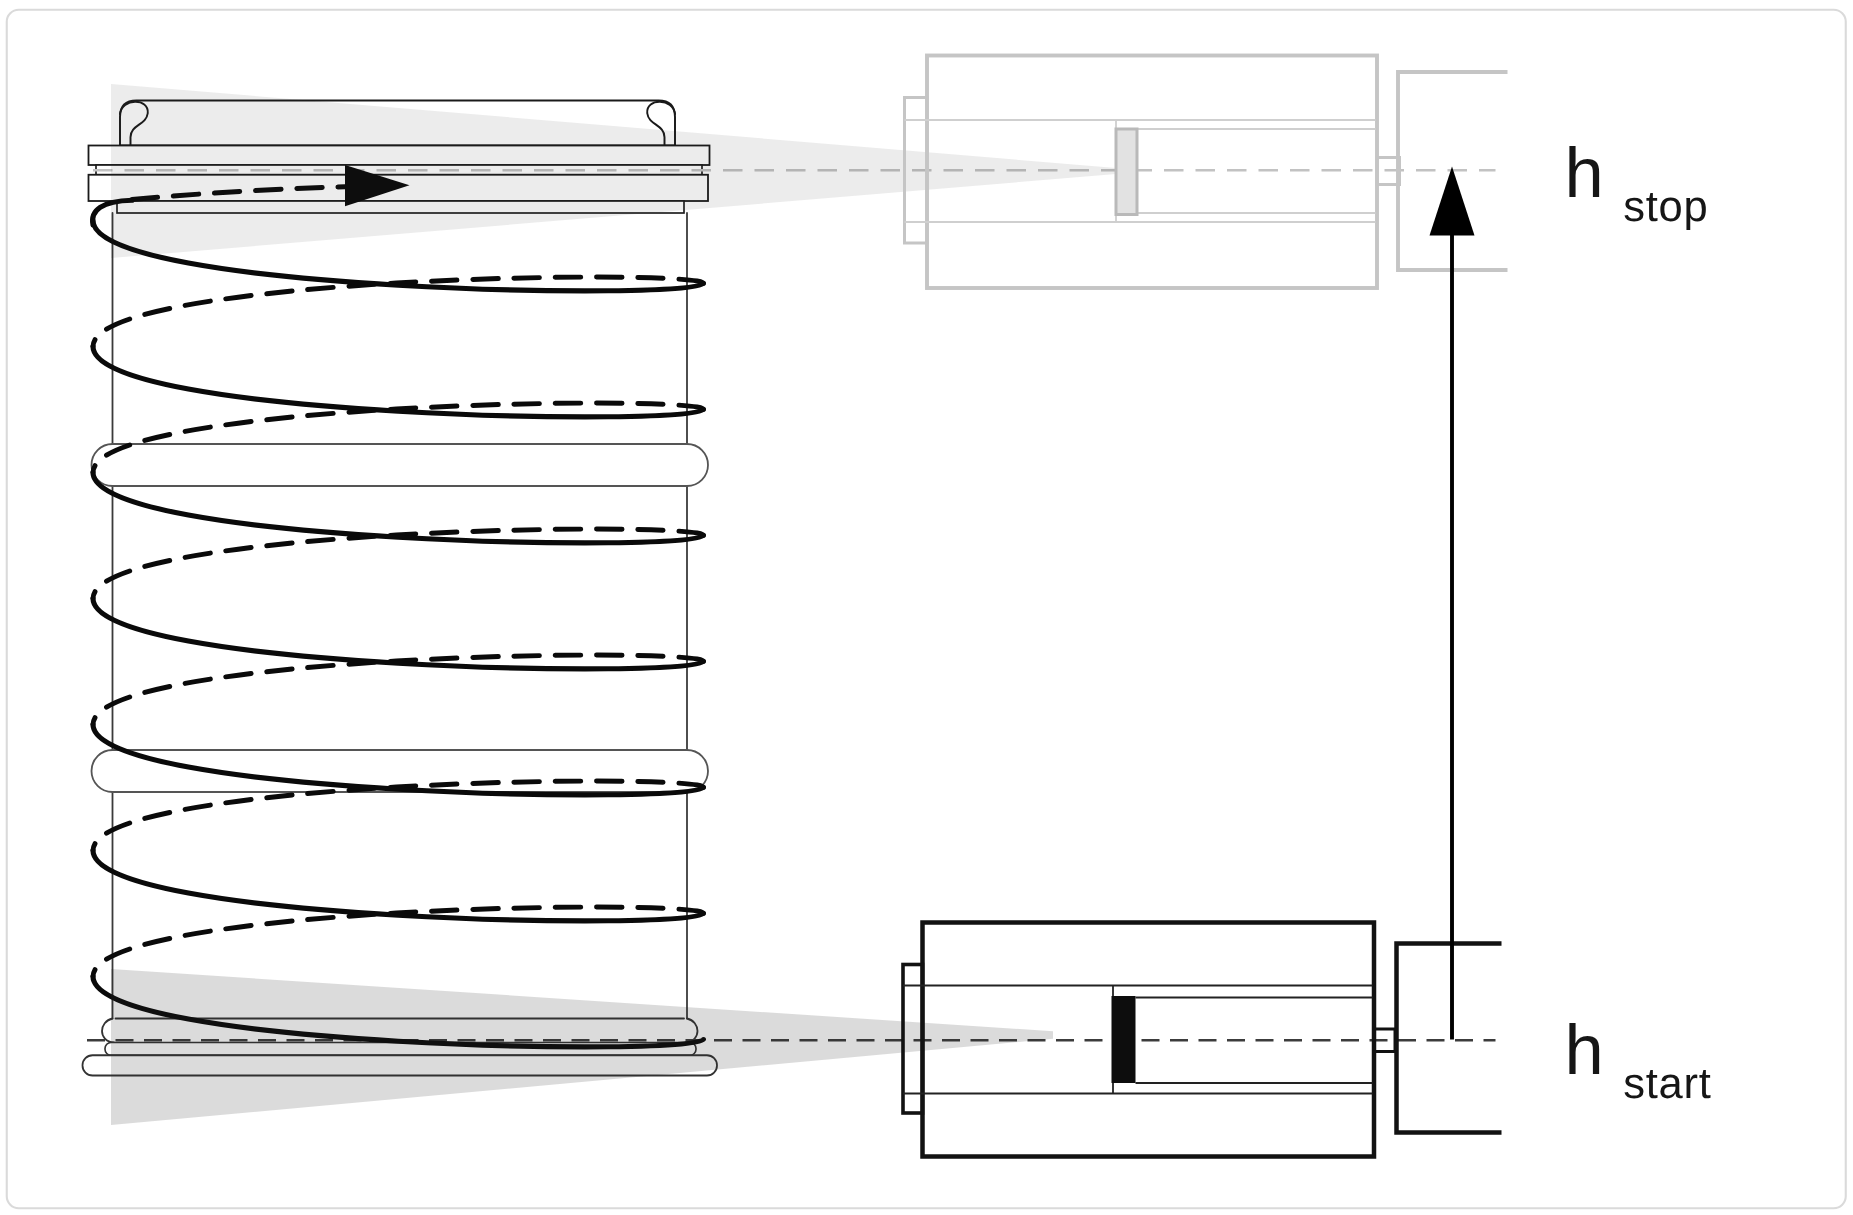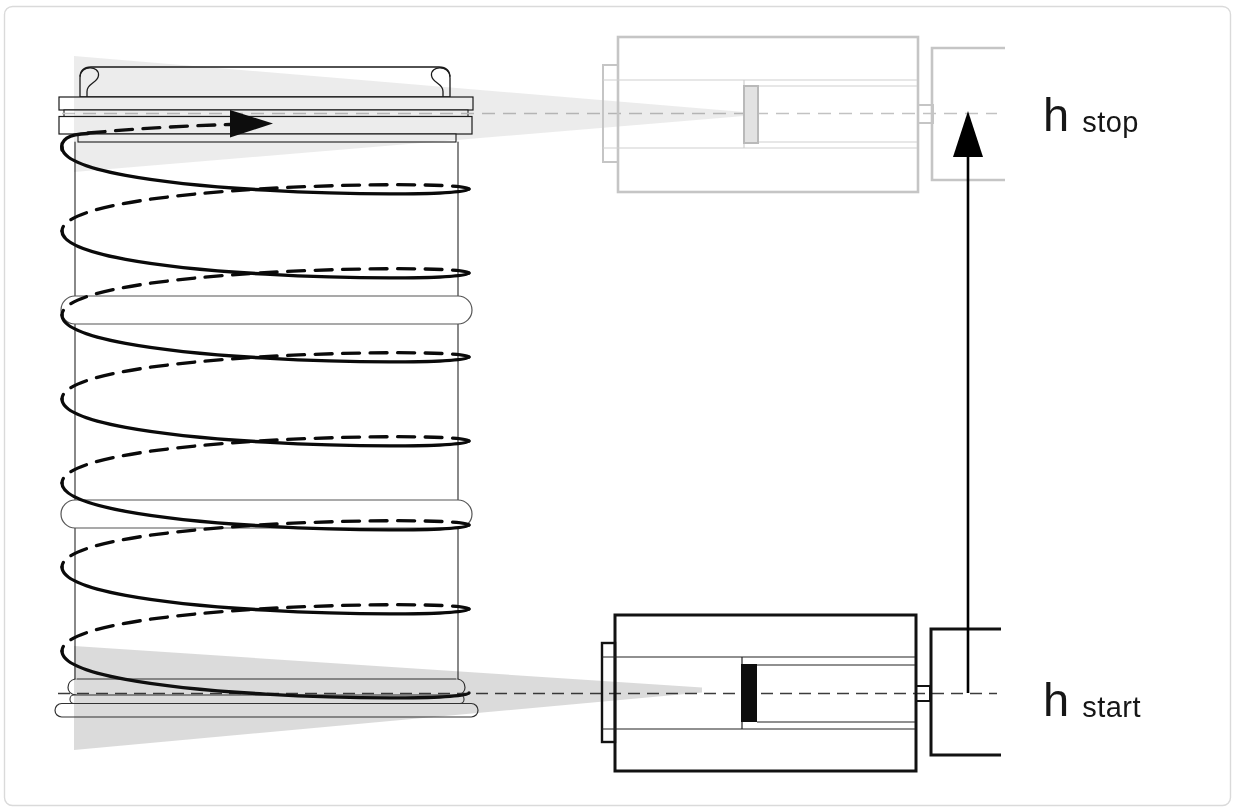--- a/index.html
+++ b/index.html
@@ -3,21 +3,21 @@
 <meta charset="utf-8">
 <style>
   html,body{margin:0;padding:0;background:#ffffff;}
   .stage{
     position:relative;width:1235px;height:810px;background:#ffffff;
     font-family:"Liberation Sans","DejaVu Sans",sans-serif;overflow:hidden;
   }
   .stage svg{position:absolute;left:0;top:0;}
   .hlabel{position:absolute;display:flex;align-items:flex-start;color:#161616;}
   .hlabel .base{font-size:47px;line-height:1;}
-  .hlabel .sub{font-size:29px;line-height:1;margin-top:17px;margin-left:13px;letter-spacing:0.5px;}
+  .hlabel .sub{font-size:29px;line-height:1;margin-top:33px;margin-left:13px;letter-spacing:0.5px;}
   .hlabel.stop{left:1043px;top:91px;}
   .hlabel.start{left:1043px;top:676px;}
 </style>
 </head>
 <body>
 
 <div class="stage">
 <svg width="1235" height="810" viewBox="0 0 1235 810">
 
   <rect x="4.5" y="6.5" width="1226" height="799" rx="8" fill="none" stroke="#dadada" stroke-width="1.4"></rect>

